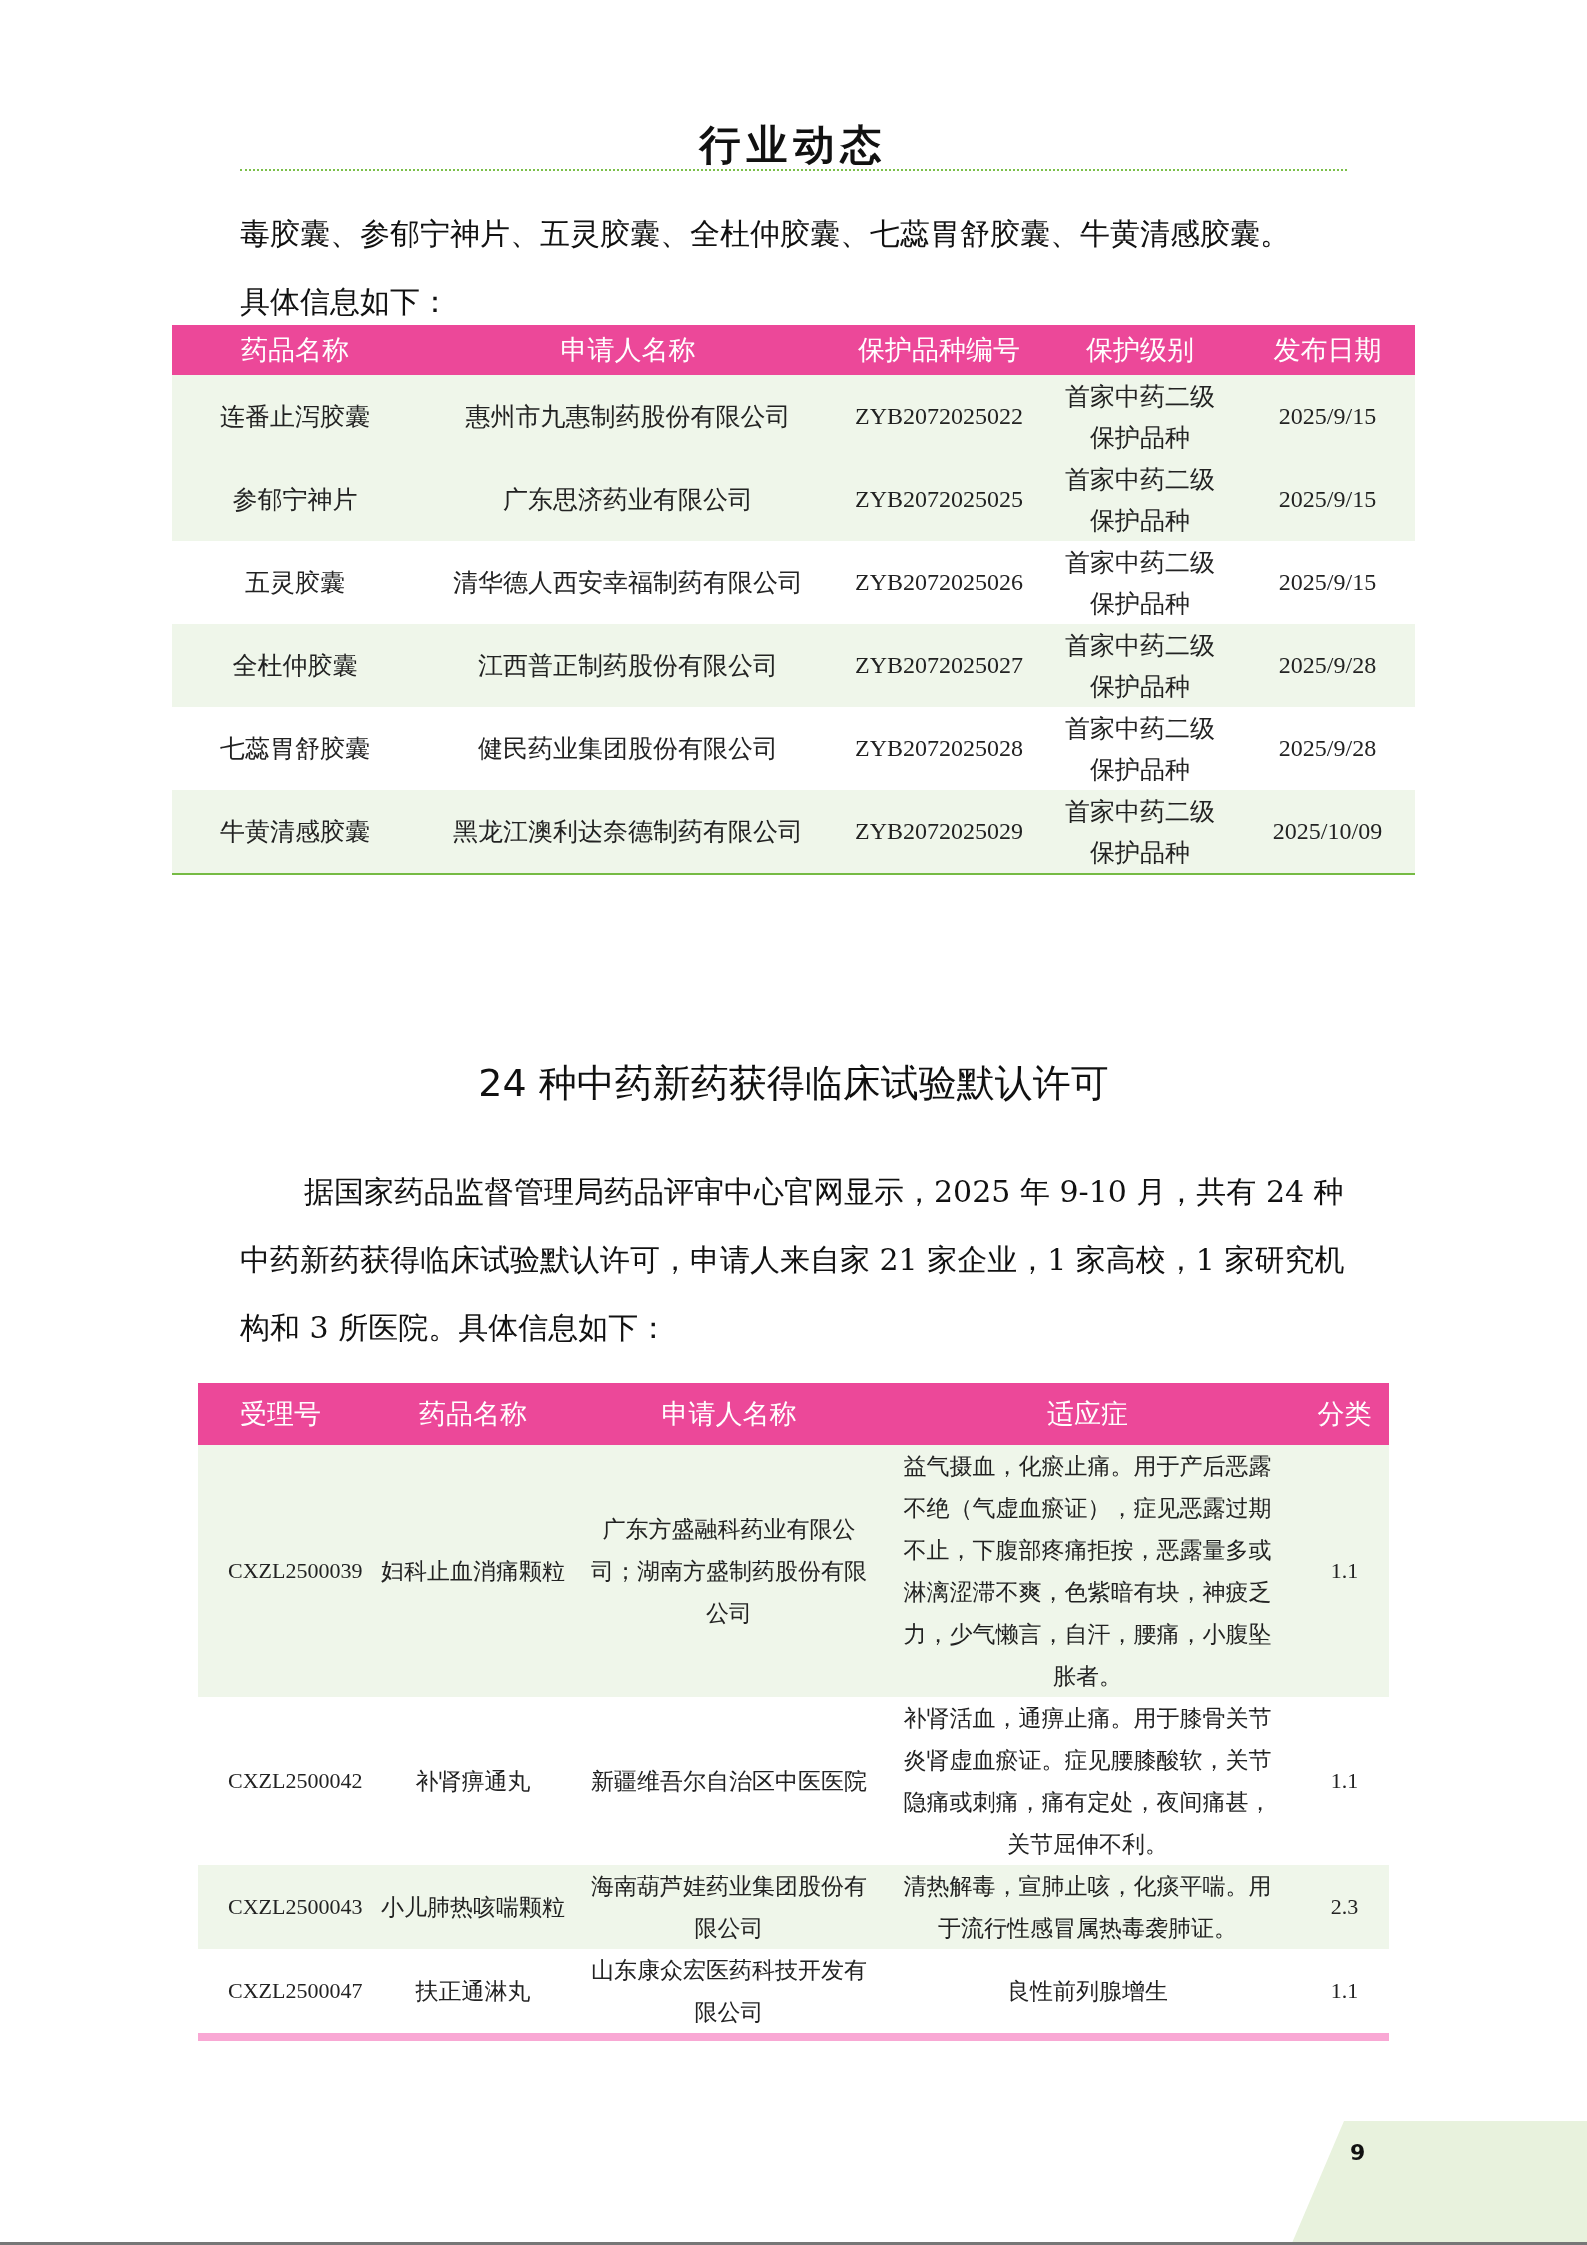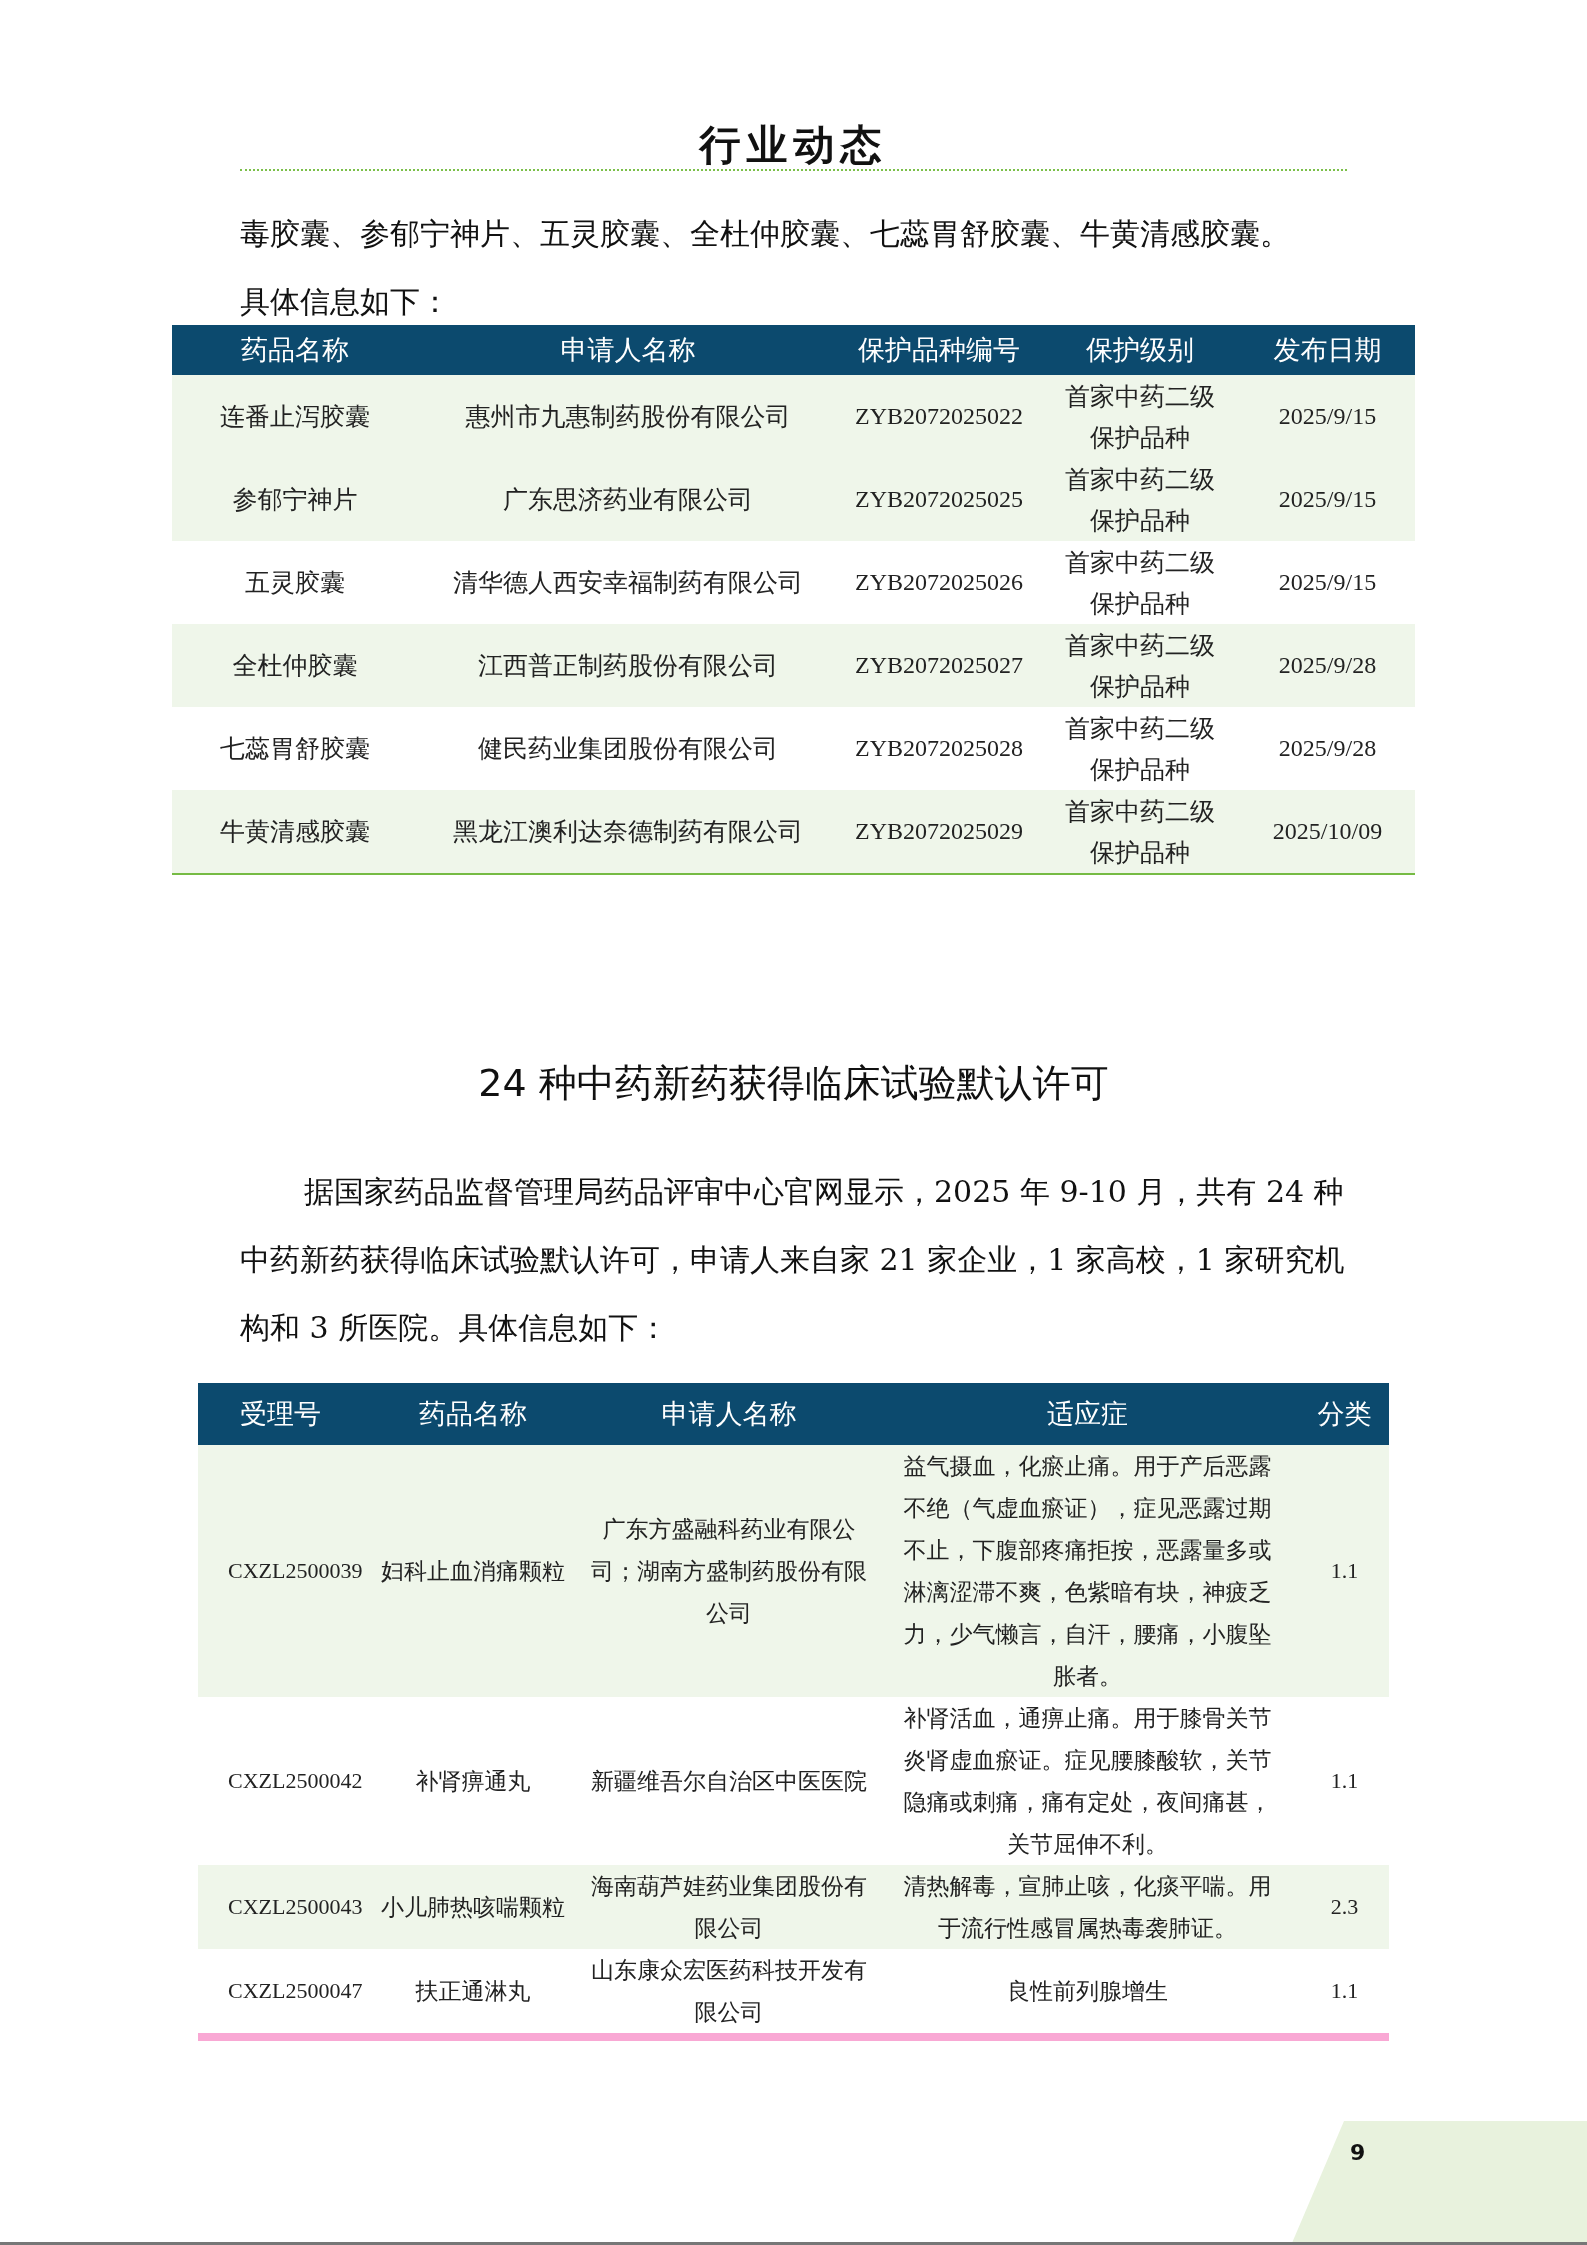--- a/index.html
+++ b/index.html
@@ -22,21 +22,21 @@
     font-size: 30px; line-height: 68px; color: #111;
   }
   .para.p1 { top: 200px; }
   .para.p2 { top: 1158px; text-indent: 64px; }
   .section-title {
     position: absolute; left: 0; width: 1587px; top: 1058px; text-align: center;
     font-size: 38px; color: #111; font-family: "DejaVu Sans", "Liberation Sans", sans-serif;
   }
   table { position: absolute; border-collapse: collapse; table-layout: fixed; }
   th {
-    background: #0c4a6e; color: #fff; font-weight: normal;
+    background: #ec4899; color: #fff; font-weight: normal;
     text-align: center; vertical-align: middle; padding: 0 4px;
   }
   td {
     text-align: center; vertical-align: middle; padding: 0 6px; color: #222;
   }
   tr.alt td { background: #eff6ea; }
   .t1 { left: 172px; top: 325px; width: 1243px; border-bottom: 2px solid #76bb44; }
   .t1 th { height: 50px; font-size: 27px; }
   .t1 td { height: 83px; font-size: 25px; line-height: 41px; }
   .t1 td.code, .t1 td.date { font-family: "Liberation Serif", serif; font-size: 24px; }

